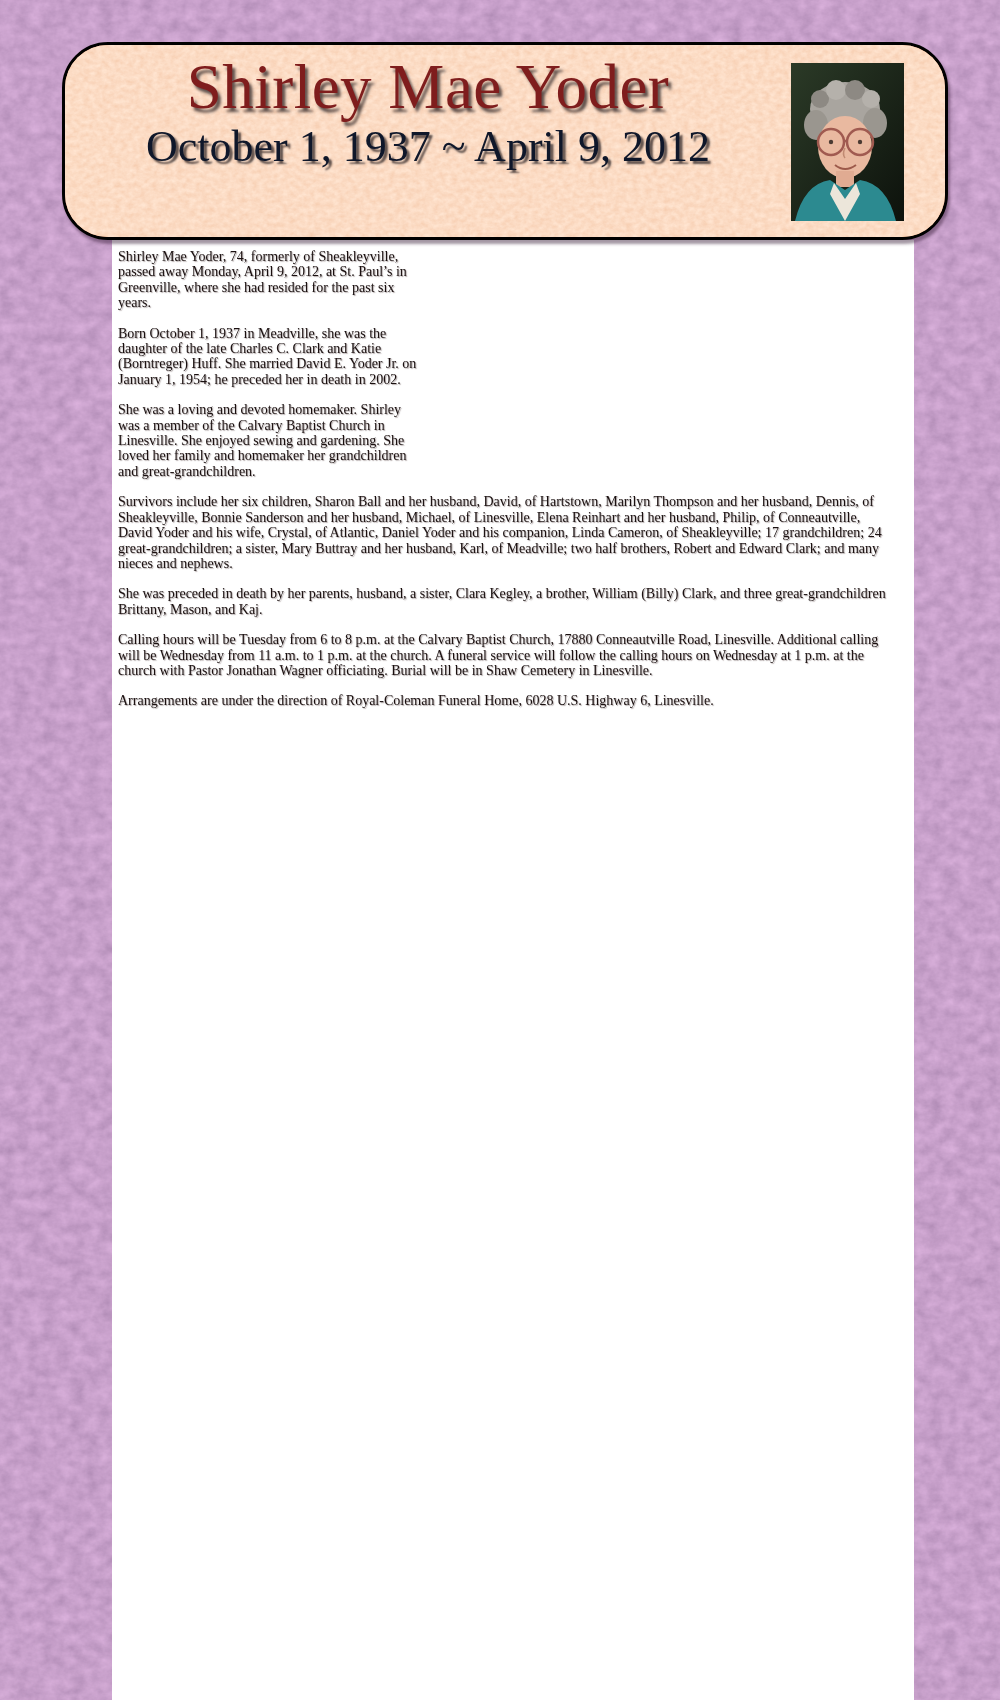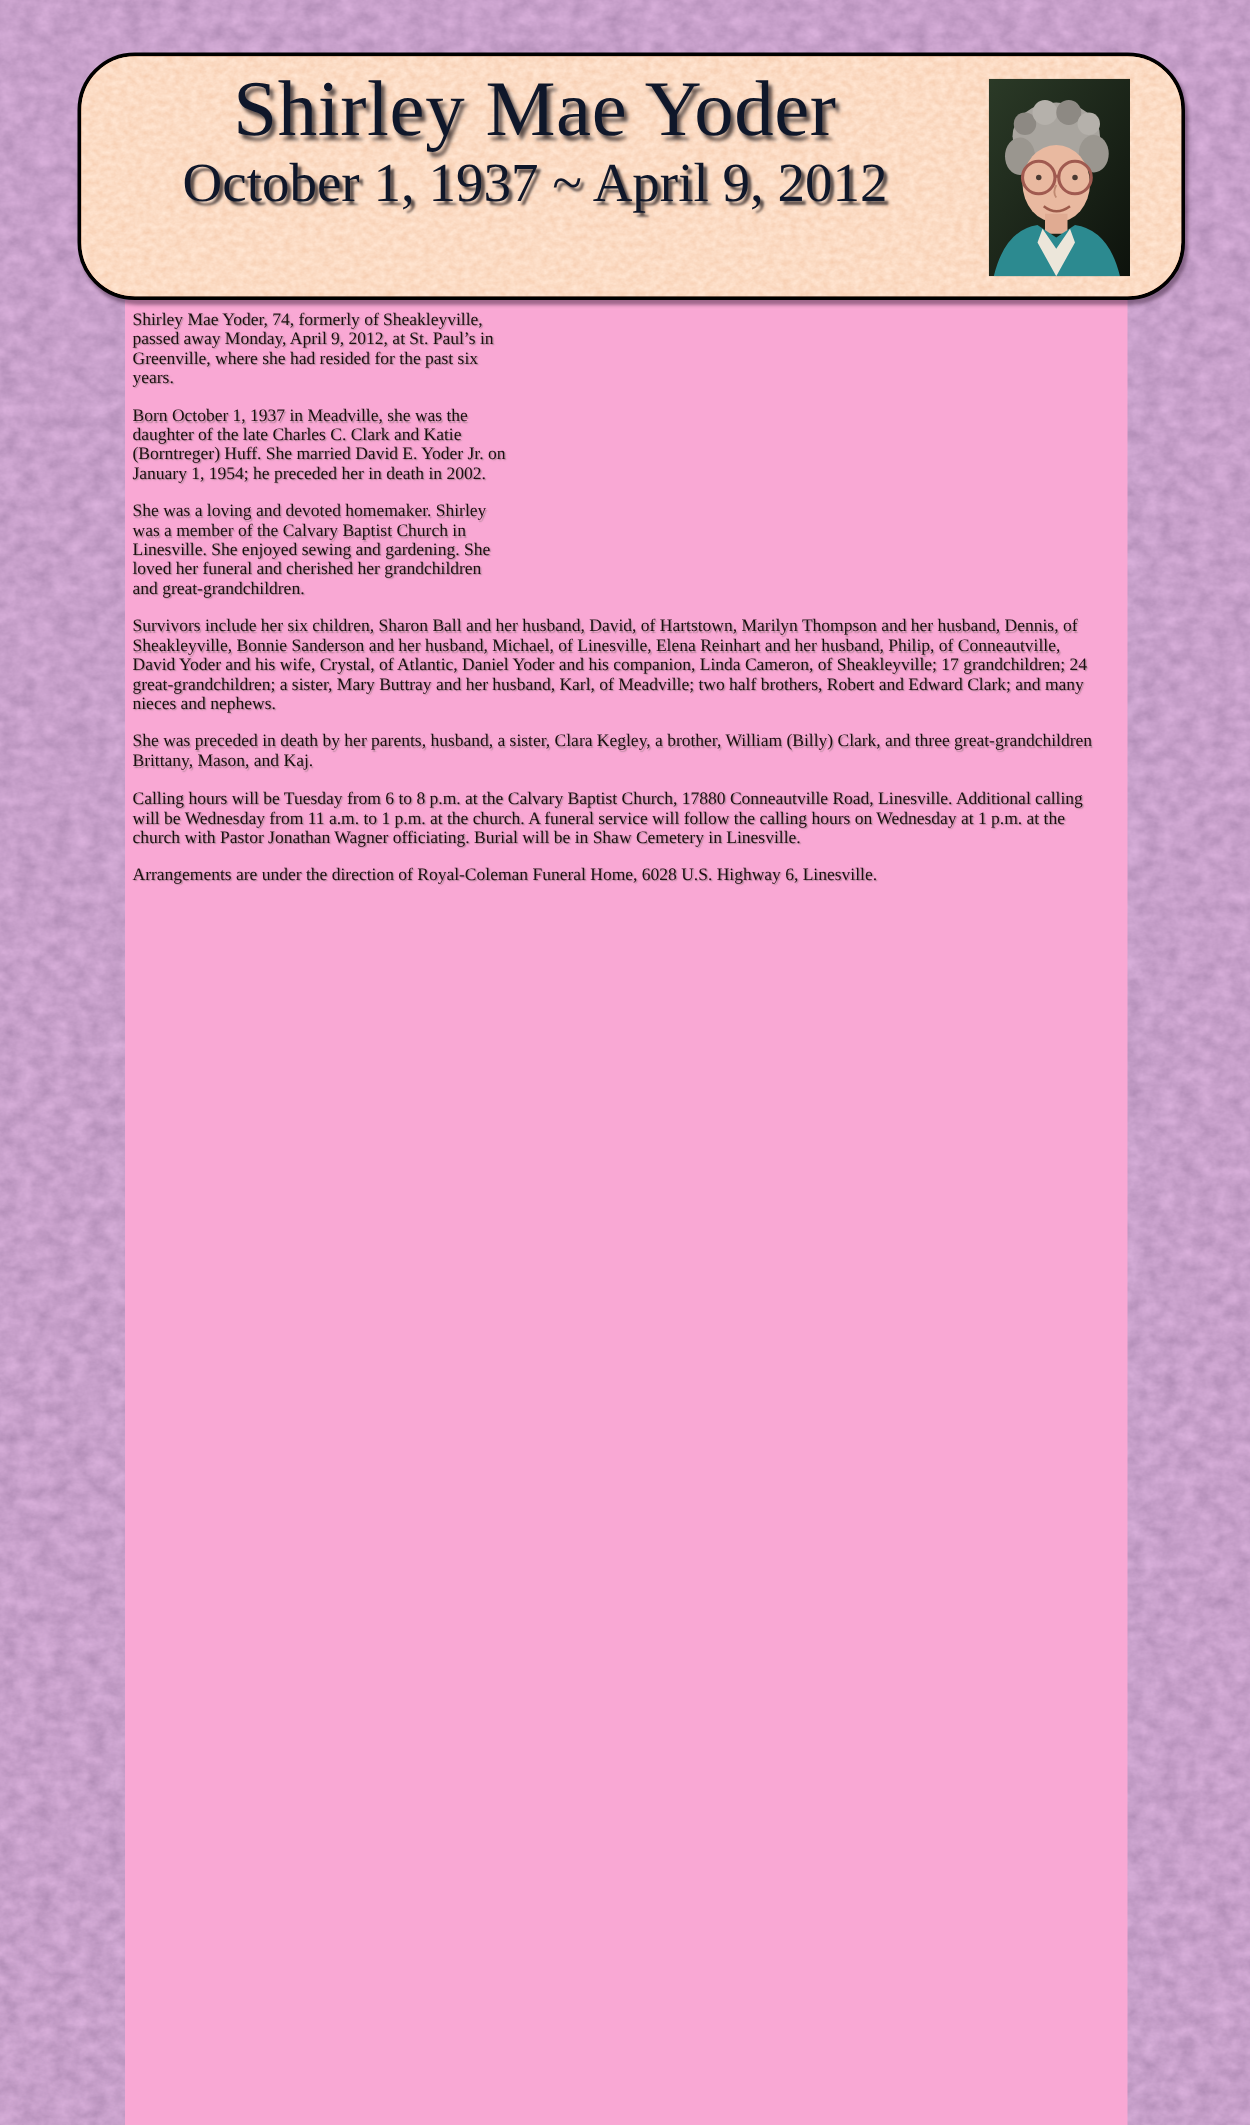--- a/index.html
+++ b/index.html
@@ -7,23 +7,23 @@
   body {
     font-family:"Liberation Serif","DejaVu Serif",serif;
     background:#8a5793;
     position:relative;
     overflow:hidden;
   }
   .page { position:absolute; left:0; top:0; width:1000px; height:1700px; }
   .bg-tex { position:absolute; left:0; top:0; z-index:0; display:block; }
 
   .content-panel {
-    position:absolute; left:100px; top:240px;
+    position:absolute; left:112px; top:240px;
     width:802px; height:1460px;
-    background:#f9a8d4;
+    background:#ffffff;
     z-index:1;
     padding:9px 24px 0 6px;
   }
   .content-panel p {
     font-size:14px;
     line-height:15.4px;
     color:#1a1010;
     white-space:pre-line;
     margin:0 0 15px 0;
     text-shadow:1px 1px 1px rgba(115,98,98,0.55);
@@ -37,21 +37,21 @@
     z-index:2;
     overflow:hidden;
     background:#f9b287;
     box-shadow:2px 4px 3px rgba(50,25,50,0.45);
   }
   .header-tex { position:absolute; left:0; top:0; display:block; }
   .header-inner { position:relative; display:flex; height:100%; z-index:1; }
   .titles { flex:1 1 auto; text-align:center; padding-top:10px; overflow:hidden; }
   .name {
     font-size:63px; line-height:1.02; font-weight:normal;
-    color:#0f172a; letter-spacing:0.5px;
+    color:#7f1d1d; letter-spacing:0.5px;
     text-shadow:3px 4px 3px rgba(55,45,45,0.8);
   }
   .dates {
     font-size:44px; line-height:1.1; font-weight:normal;
     color:#0f172a; margin-top:4px;
     text-shadow:3px 3px 2px rgba(55,45,45,0.8);
   }
   .photo-frame { width:113px; height:158px; margin:18px 41px 0 0; flex:0 0 auto; }
   .photo-frame svg { display:block; }
 </style>
@@ -75,21 +75,21 @@
 passed away Monday, April 9, 2012, at St. Paul’s in
 Greenville, where she had resided for the past six
 years.</p>
     <p>Born October 1, 1937 in Meadville, she was the
 daughter of the late Charles C. Clark and Katie
 (Borntreger) Huff.  She married David E. Yoder Jr. on
 January 1, 1954; he preceded her in death in 2002.</p>
     <p>She was a loving and devoted homemaker.  Shirley
 was a member of the Calvary Baptist Church in
 Linesville.  She enjoyed sewing and gardening.   She
-loved her funeral and cherished her grandchildren
+loved her family and homemaker her grandchildren
 and great-grandchildren.</p>
     <p>Survivors include her six children, Sharon Ball and her husband, David, of Hartstown, Marilyn Thompson and her husband, Dennis, of Sheakleyville, Bonnie Sanderson and her husband, Michael, of Linesville, Elena Reinhart and her husband, Philip, of Conneautville, David Yoder and his wife, Crystal, of Atlantic, Daniel Yoder and his companion,  Linda Cameron, of Sheakleyville; 17 grandchildren; 24 great-grandchildren; a sister, Mary Buttray and her husband, Karl, of Meadville; two half brothers, Robert and Edward Clark; and many nieces and nephews.</p>
     <p>She was preceded in death by her parents, husband, a sister, Clara Kegley, a brother, William (Billy) Clark, and three great-grandchildren Brittany, Mason, and Kaj.</p>
     <p>Calling hours will be Tuesday from 6 to 8 p.m. at the Calvary Baptist Church, 17880 Conneautville Road, Linesville.  Additional calling will be Wednesday from 11 a.m. to 1 p.m. at the church.  A funeral service will follow the calling hours on Wednesday at 1 p.m. at the church with Pastor Jonathan Wagner officiating.  Burial will be in Shaw Cemetery in Linesville.</p>
     <p>Arrangements are under the direction of Royal-Coleman Funeral Home, 6028 U.S. Highway 6, Linesville.</p>
   </div>
 
   <div class="header-box">
     <svg class="header-tex" width="886" height="198" aria-hidden="true">
       <defs>

